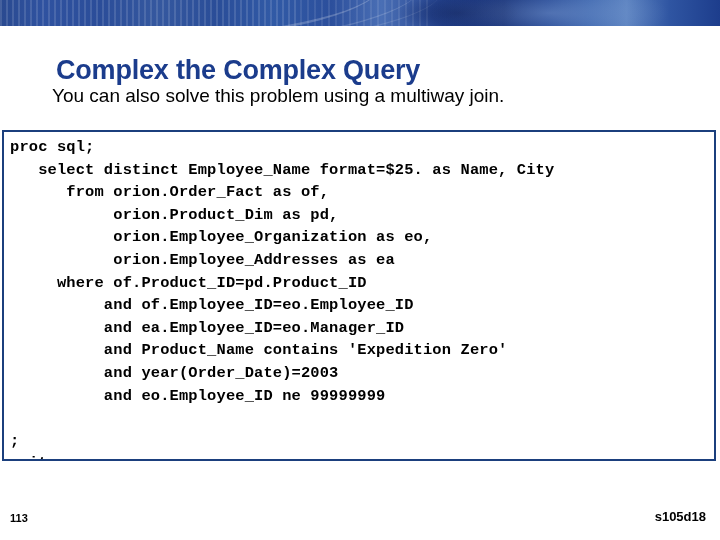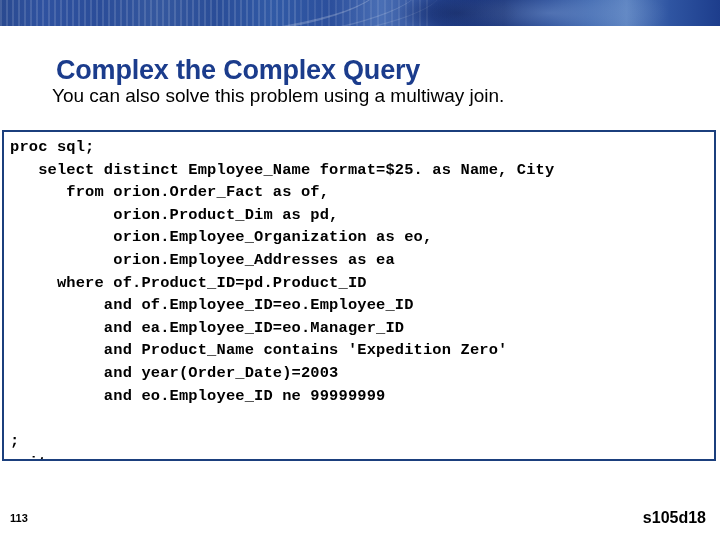--- a/index.html
+++ b/index.html
@@ -153,21 +153,21 @@
     left: 10px;
     top: 512px;
     font-size: 11px;
     font-weight: bold;
     color: #000000;
   }
   #doc-code {
     position: absolute;
     right: 14px;
     top: 509px;
-    font-size: 16px;
+    font-size: 13px;
     font-weight: bold;
     color: #000000;
   }
 </style>
 </head>
 <body>
 
 <div id="banner">
   <div class="stripes"></div>
   <div class="stripes2"></div>

